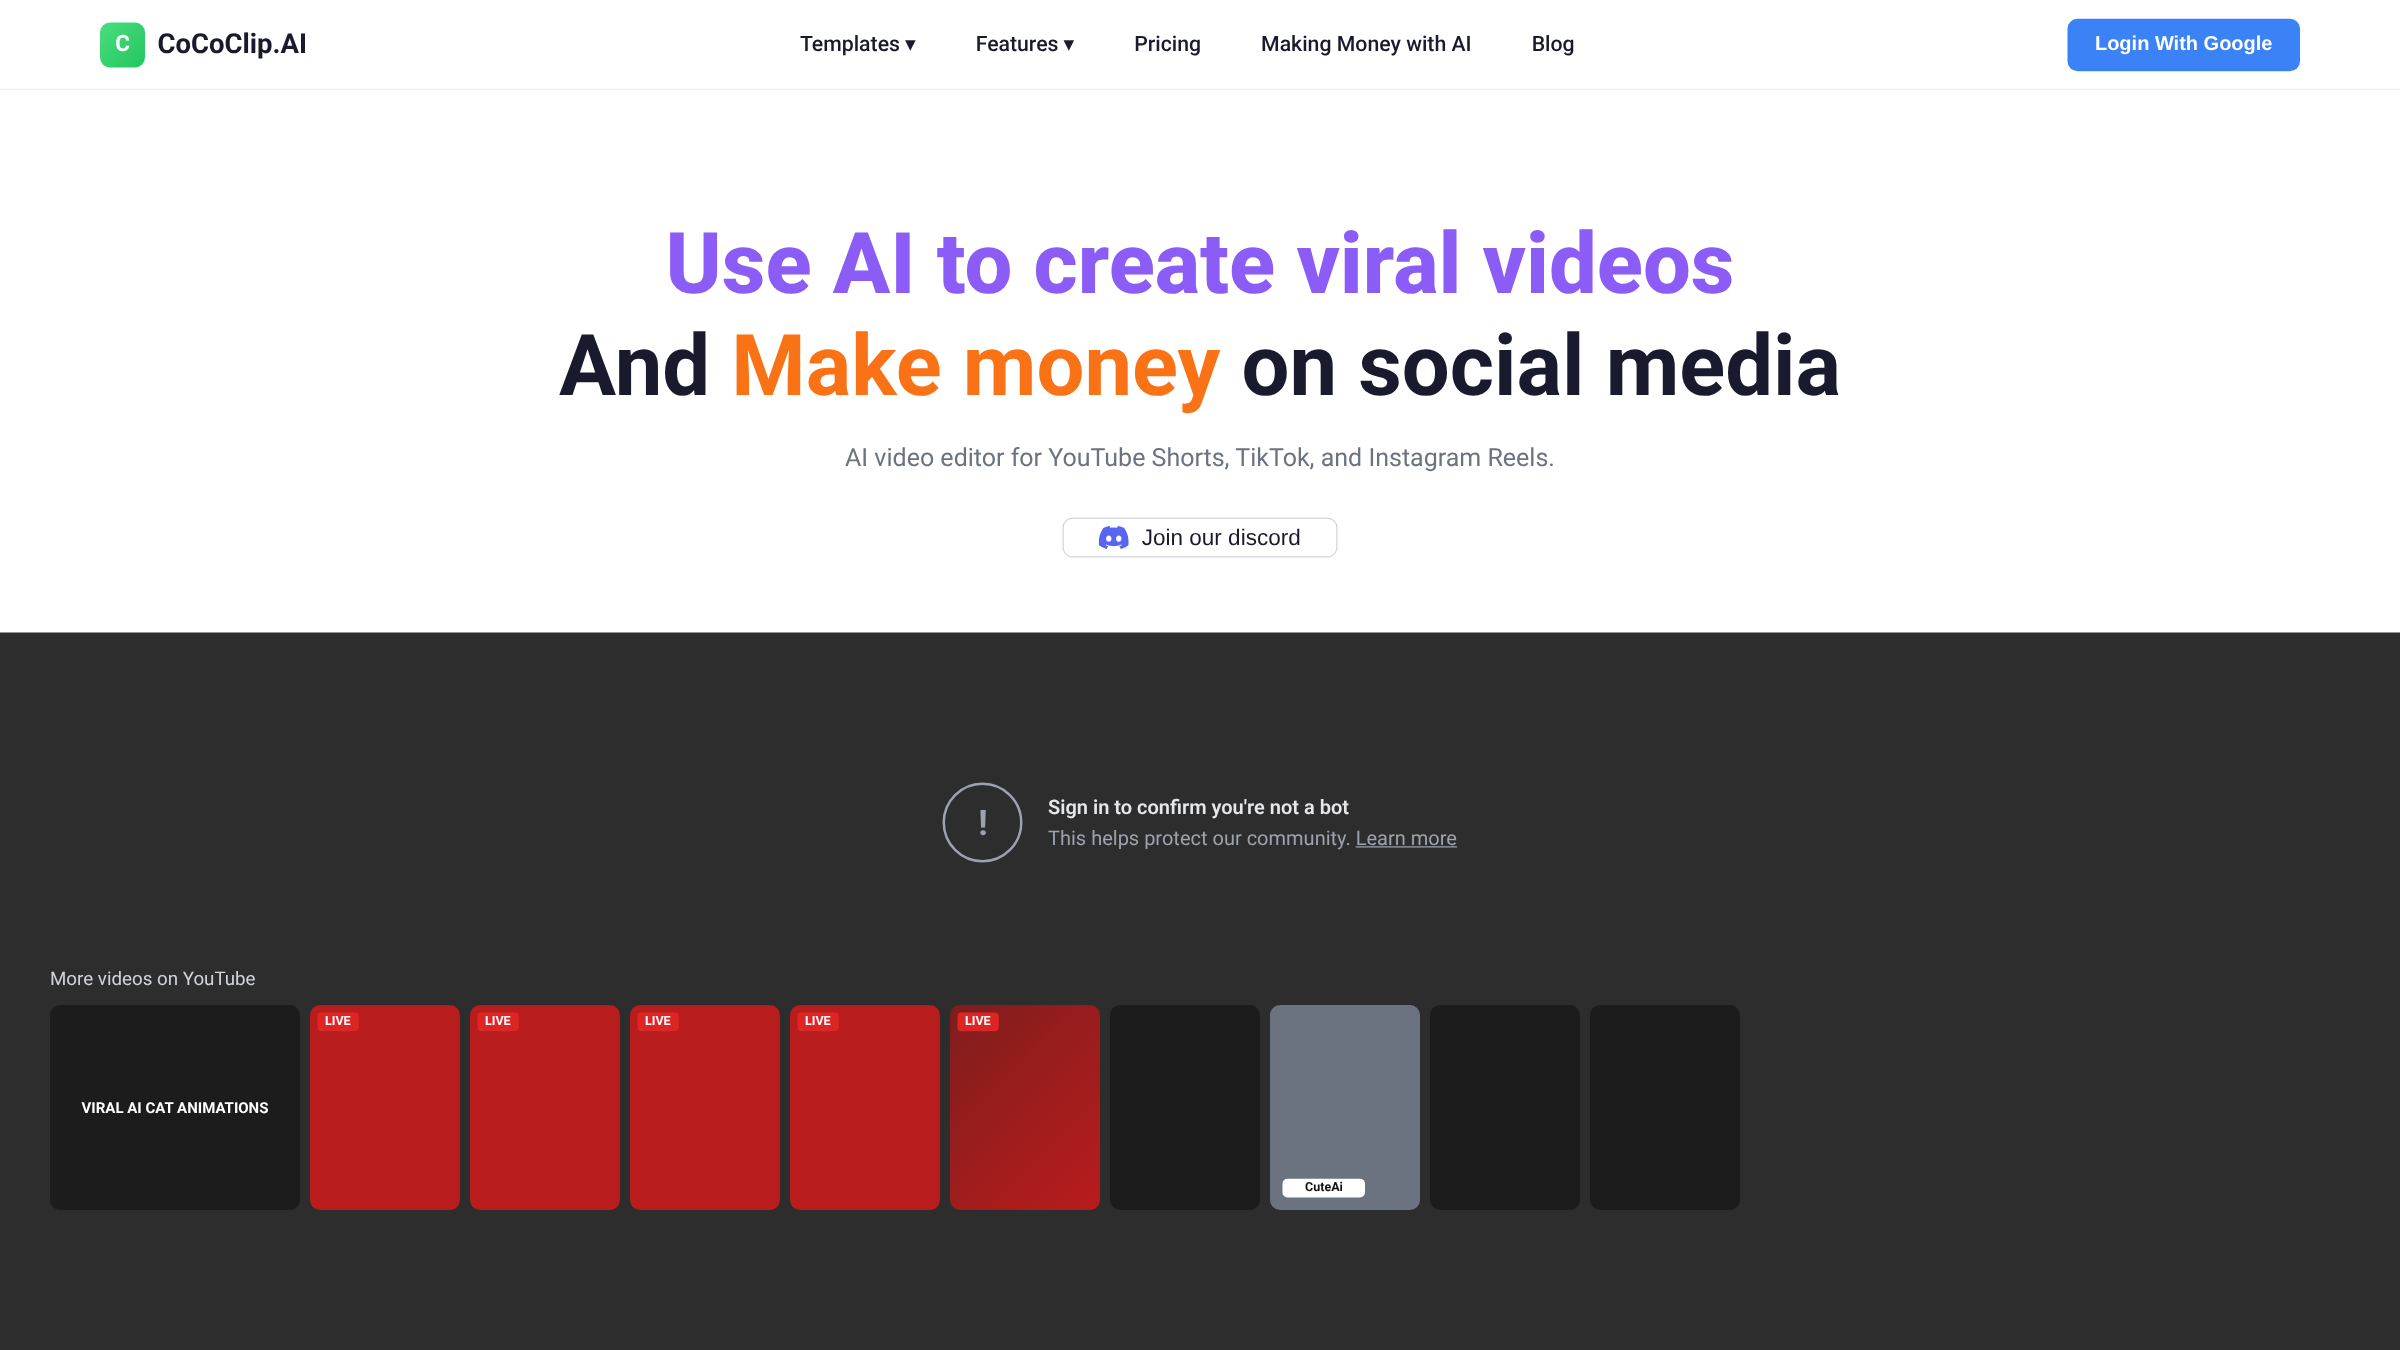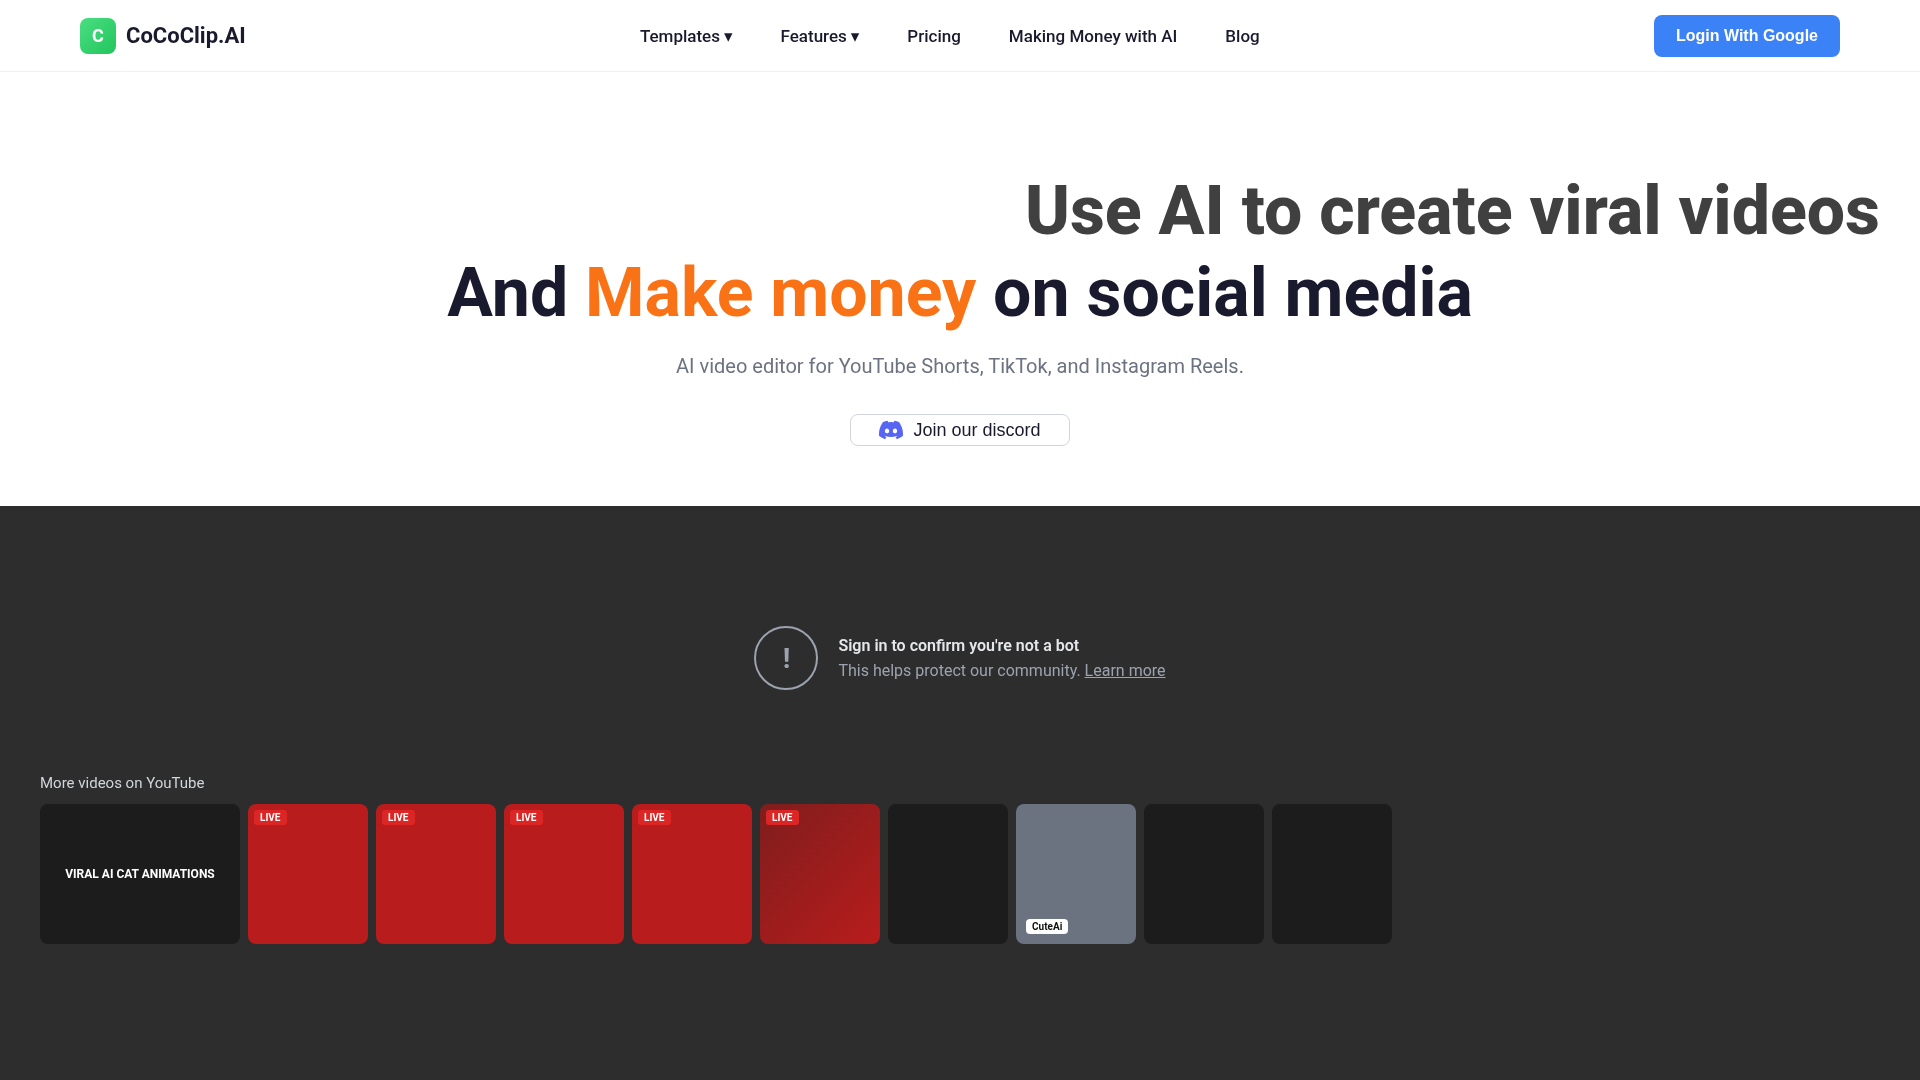--- a/index.html
+++ b/index.html
@@ -93,24 +93,23 @@
 
     
     .hero {
       text-align: center;
       padding: 100px 40px 60px;
     }
 
     .hero-title-line1 {
       font-size: 68px;
       font-weight: 800;
-      color: #404040;
+      color: #8b5cf6;
       line-height: 1.15;
       display: block;
-      text-align: right;
     }
 
     .hero-title-line2 {
       font-size: 68px;
       font-weight: 700;
       color: #1a1a2e;
       line-height: 1.15;
       display: block;
       margin-top: 4px;
     }
@@ -260,28 +259,28 @@
     }
 
     .cute-ai-badge {
       position: absolute;
       bottom: 10px;
       left: 10px;
       background: #fff;
       color: #111;
       font-size: 10px;
       font-weight: 700;
-      padding: 2px 6px;
+      padding: 2px 18px;
       border-radius: 4px;
     }
 
     
     .thumb-item {
       width: 120px;
-      height: 140px;
+      height: 164px;
       border-radius: 8px;
       overflow: hidden;
       flex-shrink: 0;
       position: relative;
     }
 
     .thumb-bg-dark {
       background: #1c1c1c;
     }
 

